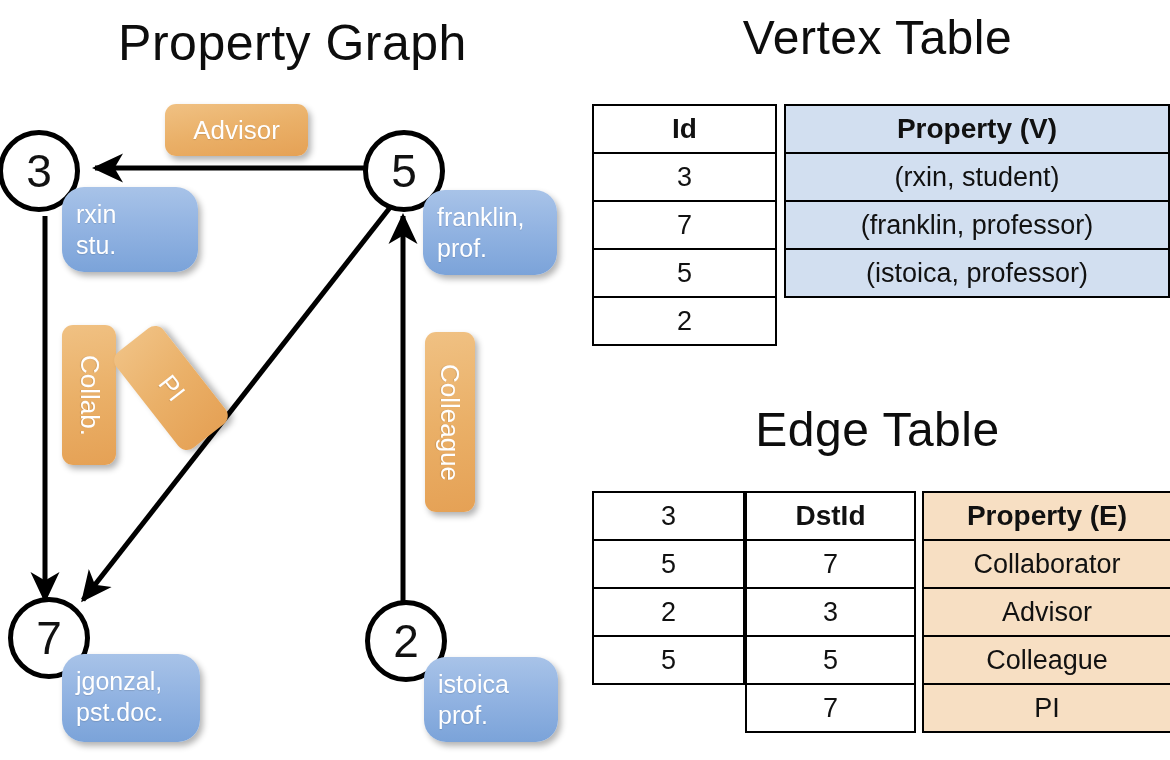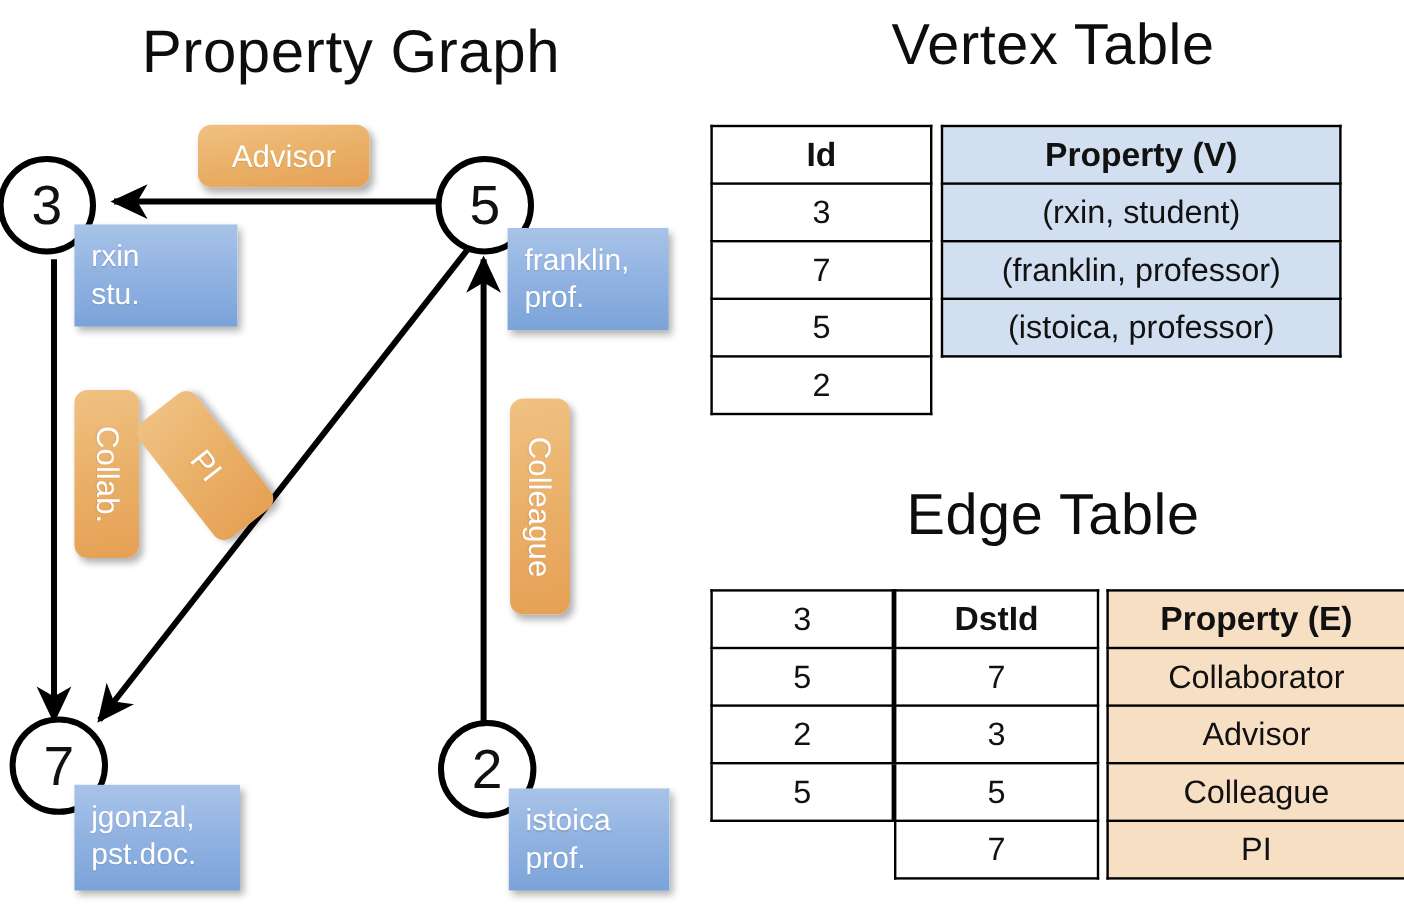--- a/index.html
+++ b/index.html
@@ -71,21 +71,21 @@
     justify-content: center;
     font-size: 46px;
     font-weight: 300;
     color: #111111;
     font-family: "Liberation Sans", sans-serif;
     z-index: 5;
   }
 
   .prop-box {
     position: absolute;
-    border-radius: 0;
+    border-radius: 22px;
     background: linear-gradient(180deg, #a8c3e8 0%, #93b4e2 45%, #7ba3d9 100%);
     box-shadow: 3px 4px 6px rgba(0,0,0,0.30);
     color: #ffffff;
     font-size: 25px;
     line-height: 31px;
     font-family: "Liberation Sans", sans-serif;
     font-weight: 300;
     padding: 12px 14px;
     box-sizing: border-box;
     z-index: 8;
@@ -137,21 +137,21 @@
   .tbl th {
     font-weight: 700;
     font-size: 28px;
   }
   .cell-blue { background: #d2dff0; }
   .cell-orange { background: #f7dfc3; }
   .cell-white { background: #ffffff; }
 
   
   #vertex-id-table  { left: 592px; top: 104px; width: 185px; }
-  #vertex-prop-table{ left: 784px; top: 104px; width: 334px; }
+  #vertex-prop-table{ left: 784px; top: 104px; width: 386px; }
   
   #edge-src-table   { left: 592px; top: 491px; width: 153px; }
   #edge-dst-table   { left: 745px; top: 491px; width: 171px; }
   #edge-prop-table  { left: 922px; top: 491px; width: 250px; }
 </style>
 </head>
 <body>
 
 <div id="title-property-graph" class="title">Property Graph</div>
 

